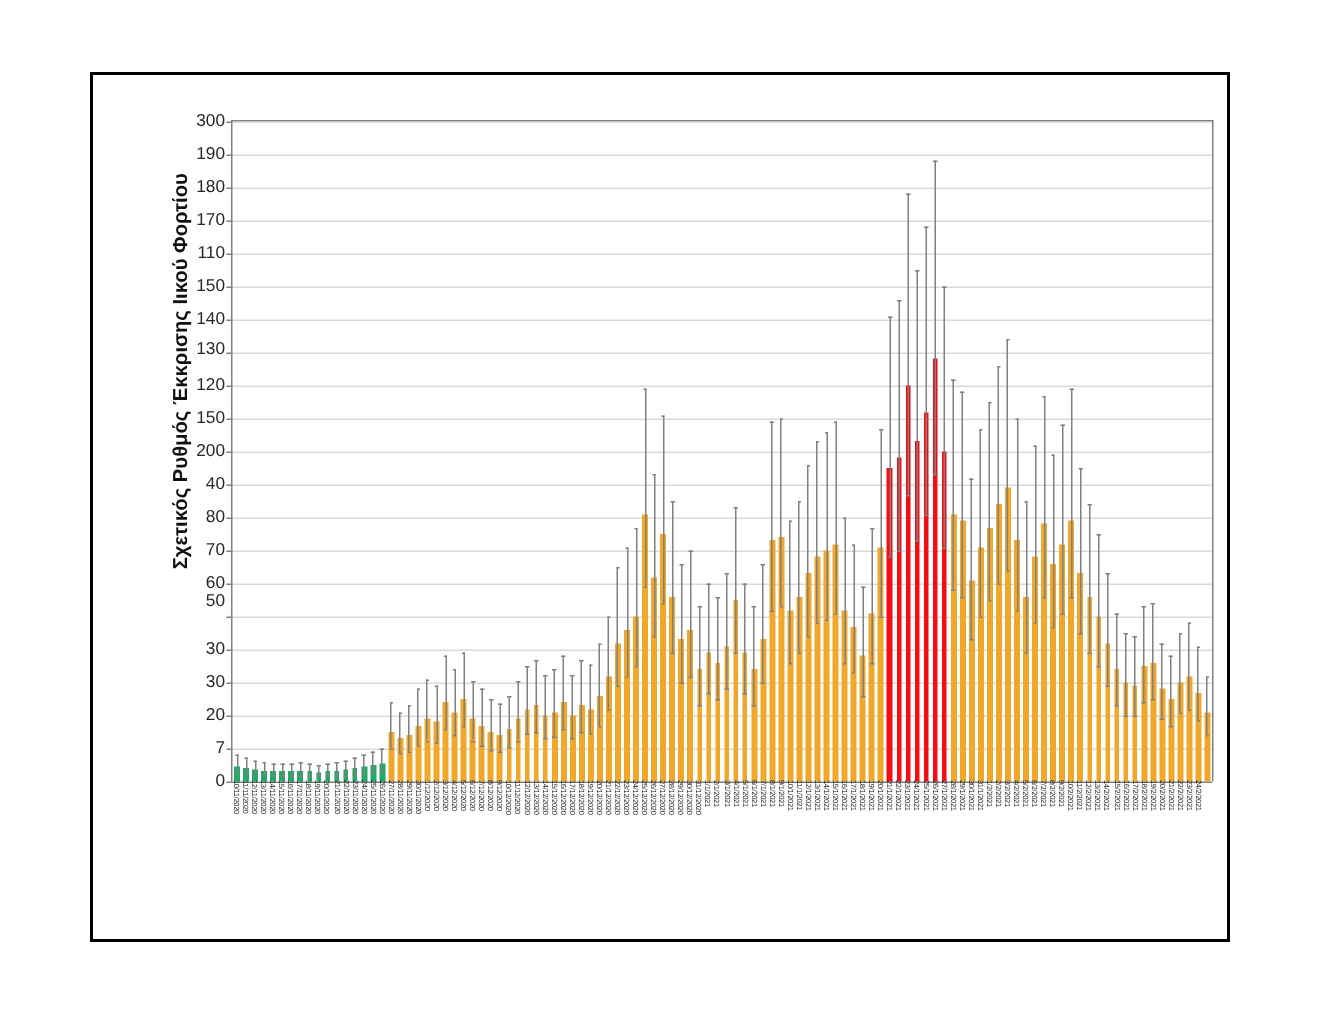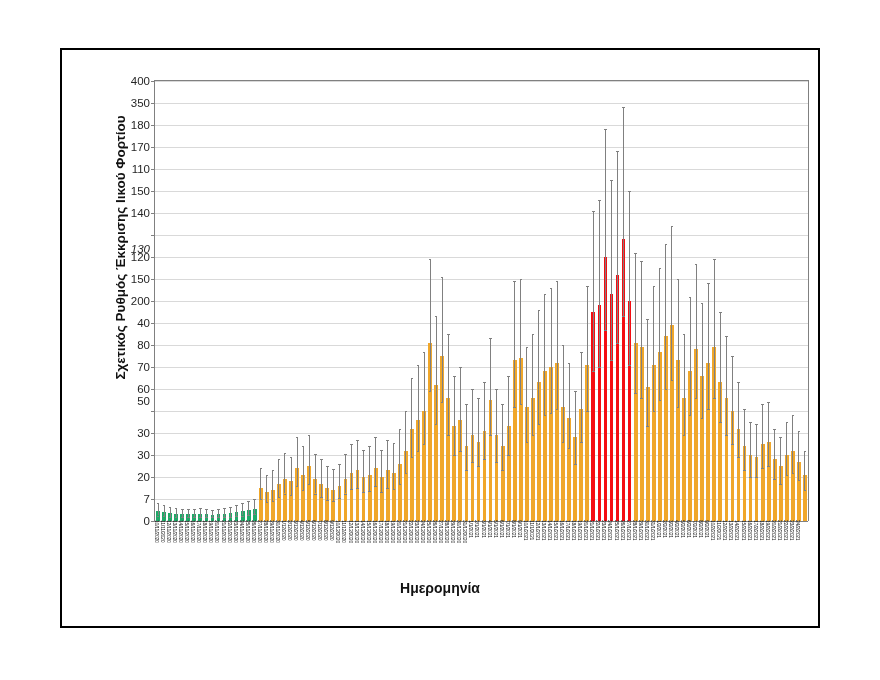--- a/index.html
+++ b/index.html
@@ -182,35 +182,35 @@
           <div class="ytick" style="top: 264px;">80</div>
           <div class="ytickmark" style="top: 264px;"></div>
           <div class="ytick" style="top: 242px;">40</div>
           <div class="ytickmark" style="top: 242px;"></div>
           <div class="ytick" style="top: 220px;">200</div>
           <div class="ytickmark" style="top: 220px;"></div>
           <div class="ytick" style="top: 198px;">150</div>
           <div class="ytickmark" style="top: 198px;"></div>
           <div class="ytick" style="top: 176px;">120</div>
           <div class="ytickmark" style="top: 176px;"></div>
-          <div class="ytick" style="top: 168px; font-style: italic;">130</div>
+          <div class="ytick" style="top: 152px;">130</div>
           <div class="ytickmark" style="top: 154px;"></div>
           <div class="ytick" style="top: 132px;">140</div>
           <div class="ytickmark" style="top: 132px;"></div>
           <div class="ytick" style="top: 110px;">150</div>
           <div class="ytickmark" style="top: 110px;"></div>
           <div class="ytick" style="top: 88px;">110</div>
           <div class="ytickmark" style="top: 88px;"></div>
           <div class="ytick" style="top: 66px;">170</div>
           <div class="ytickmark" style="top: 66px;"></div>
           <div class="ytick" style="top: 44px;">180</div>
           <div class="ytickmark" style="top: 44px;"></div>
-          <div class="ytick" style="top: 22px;">350</div>
+          <div class="ytick" style="top: 22px;">190</div>
           <div class="ytickmark" style="top: 22px;"></div>
-          <div class="ytick" style="top: 0px;">400</div>
+          <div class="ytick" style="top: 0px;">300</div>
           <div class="ytickmark" style="top: 0px;"></div>
         </div>
       <div id="bars">
           <div class="barcol" style="left: 1.1488px; width: 3.7487px; height: 440px;">
             <div class="bar green" style="height: 9.9px;"></div>
           </div>
           <div class="barcol" style="left: 7.19509px; width: 3.7487px; height: 440px;">
             <div class="bar green" style="height: 8.8px;"></div>
           </div>
           <div class="barcol" style="left: 13.2414px; width: 3.7487px; height: 440px;">
@@ -964,15 +964,14 @@
         <div class="xlab" style="left: 609.653px;">18/2/2021</div>
         <div class="xlab" style="left: 615.699px;">19/2/2021</div>
         <div class="xlab" style="left: 621.745px;">20/2/2021</div>
         <div class="xlab" style="left: 627.792px;">21/2/2021</div>
         <div class="xlab" style="left: 633.838px;">22/2/2021</div>
         <div class="xlab" style="left: 639.884px;">23/2/2021</div>
         <div class="xlab" style="left: 645.931px;">24/2/2021</div>
         <div class="xlab" style="left: 651.977px;"></div>
       </div>
 
-    <div id="xtitle">Ημερομηνία</div>
   </div>
 </div>
 
 </body></html>

